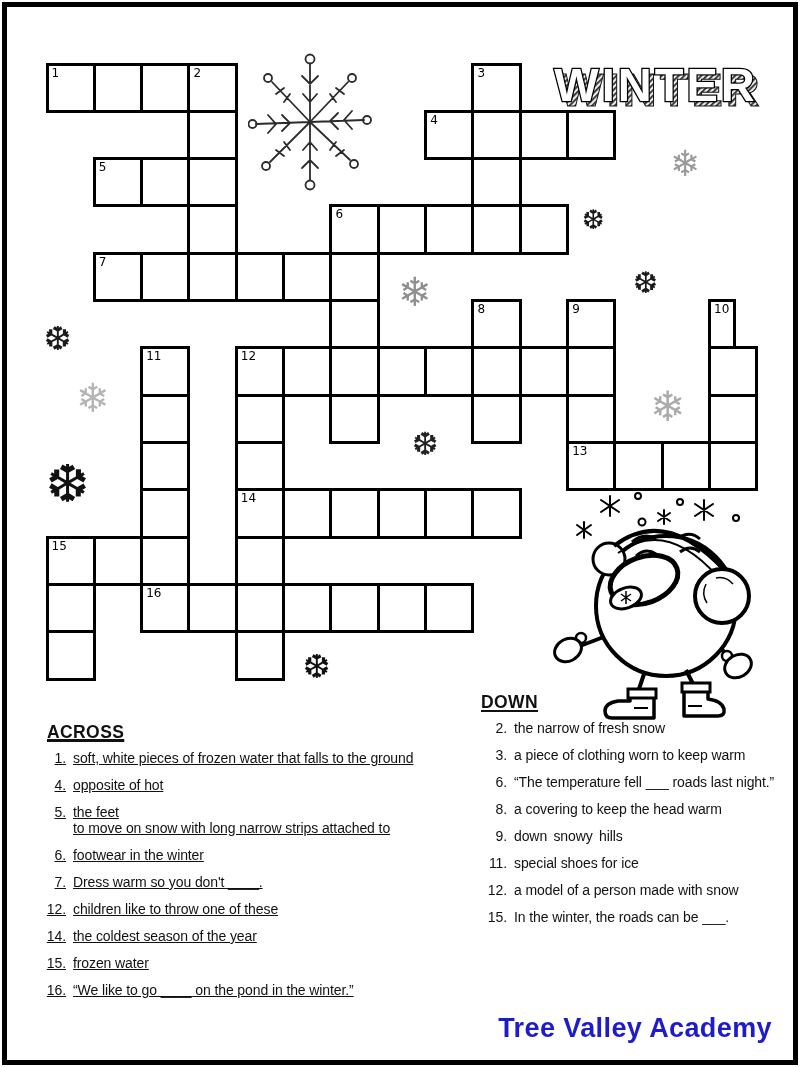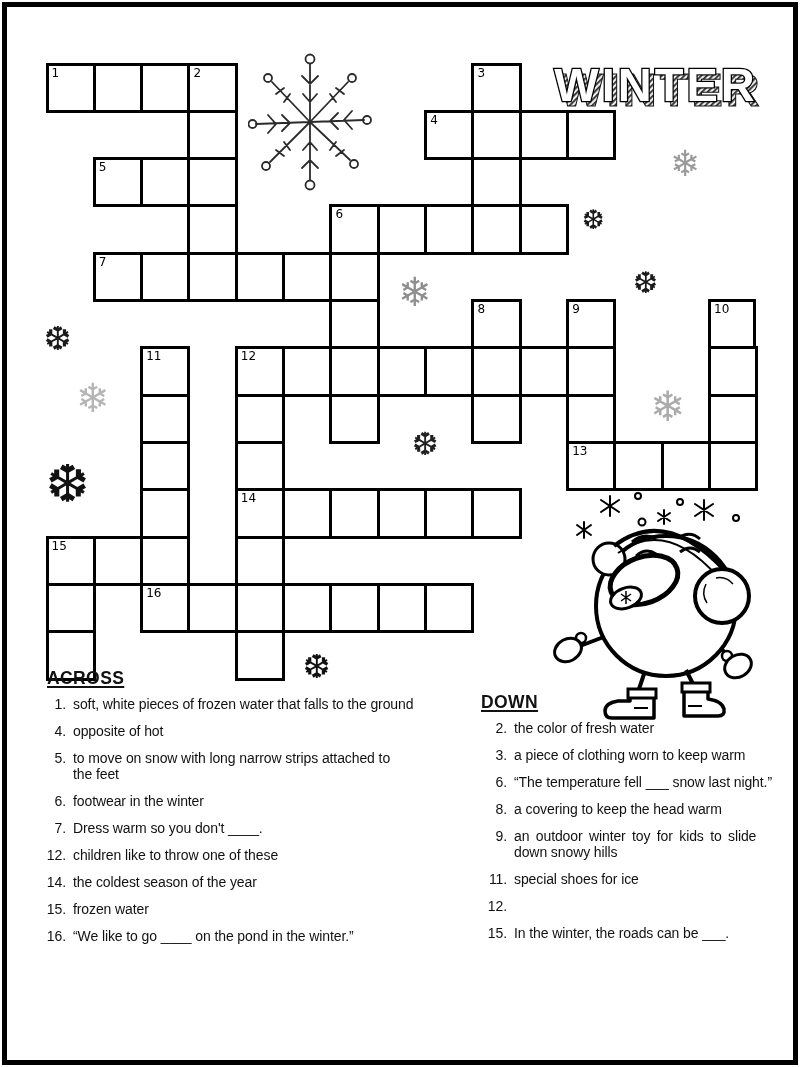--- a/index.html
+++ b/index.html
@@ -123,21 +123,21 @@
       <div class="cell" style="left: 234.82px; top: 251.82px; width: 50.33px; height: 50.33px;"></div>
       <div class="cell" style="left: 282.15px; top: 251.82px; width: 50.33px; height: 50.33px;"></div>
       <div class="cell" style="left: 329.48px; top: 251.82px; width: 50.33px; height: 50.33px;"></div>
       <div class="cell" style="left: 329.48px; top: 299.15px; width: 50.33px; height: 50.33px;"></div>
       <div class="cell" style="left: 471.47px; top: 299.15px; width: 50.33px; height: 50.33px;">
         <span class="cnum">8</span>
       </div>
       <div class="cell" style="left: 566.13px; top: 299.15px; width: 50.33px; height: 50.33px;">
         <span class="cnum">9</span>
       </div>
-      <div class="cell" style="left: 708.12px; top: 299.15px; width: 48px; height: 50.33px;">
+      <div class="cell" style="left: 708.12px; top: 299.15px; width: 28px; height: 50.33px;">
         <span class="cnum">10</span>
       </div>
       <div class="cell" style="left: 140.16px; top: 346.48px; width: 50.33px; height: 50.33px;">
         <span class="cnum">11</span>
       </div>
       <div class="cell" style="left: 234.82px; top: 346.48px; width: 50.33px; height: 50.33px;">
         <span class="cnum">12</span>
       </div>
       <div class="cell" style="left: 282.15px; top: 346.48px; width: 50.33px; height: 50.33px;"></div>
       <div class="cell" style="left: 329.48px; top: 346.48px; width: 50.33px; height: 50.33px;"></div>
@@ -246,40 +246,40 @@
       <rect x="90" y="203" width="28" height="9" fill="#fff" stroke="#000" stroke-width="3"></rect>
       <path d="M96 222 h14" stroke="#000" stroke-width="2"></path>
     </g>
     <g>
       <path d="M146 202 L170 202 L170 213 Q184 215 186 223 Q187 230 180 230 L146 230 Z" fill="#fff" stroke="#000" stroke-width="3.5" stroke-linejoin="round"></path>
       <rect x="144" y="197" width="28" height="9" fill="#fff" stroke="#000" stroke-width="3"></rect>
       <path d="M150 220 h14" stroke="#000" stroke-width="2"></path>
     </g>
   </svg>
 
-  <div id="across-clues" class="clues" style="left:40px; top:670px; width:445px;">
+  <div id="across-clues" class="clues" style="left:40px; top:724px; width:445px;text-decoration:underline;">
     <h2 style="margin-left:7px;">ACROSS</h2>
     <div class="clue-list">
         <div class="clue">
           <span class="cnum2">1.</span>
           <div class="ctext">
             <div class="cline">soft, white pieces of frozen water that falls to the ground</div>
           </div>
         </div>
         <div class="clue">
           <span class="cnum2">4.</span>
           <div class="ctext">
             <div class="cline">opposite of hot</div>
           </div>
         </div>
         <div class="clue">
           <span class="cnum2">5.</span>
           <div class="ctext">
+            <div class="cline">the feet</div>
             <div class="cline">to move on snow with long narrow strips attached to</div>
-            <div class="cline">the feet</div>
           </div>
         </div>
         <div class="clue">
           <span class="cnum2">6.</span>
           <div class="ctext">
             <div class="cline">footwear in the winter</div>
           </div>
         </div>
         <div class="clue">
           <span class="cnum2">7.</span>
@@ -313,59 +313,62 @@
         </div>
       </div>
   </div>
 
   <div id="down-clues" class="clues" style="left:481px; top:694px; width:290px;">
     <h2 style="margin-left:0;">DOWN</h2>
     <div class="clue-list">
         <div class="clue">
           <span class="cnum2">2.</span>
           <div class="ctext">
-            <div class="cline">the color of fresh water</div>
+            <div class="cline">the narrow of fresh snow</div>
           </div>
         </div>
         <div class="clue">
           <span class="cnum2">3.</span>
           <div class="ctext">
             <div class="cline">a piece of clothing worn to keep warm</div>
           </div>
         </div>
         <div class="clue">
           <span class="cnum2">6.</span>
           <div class="ctext">
-            <div class="cline">“The temperature fell ___ snow last night.”</div>
+            <div class="cline">“The temperature fell ___ roads last night.”</div>
           </div>
         </div>
         <div class="clue">
           <span class="cnum2">8.</span>
           <div class="ctext">
             <div class="cline">a covering to keep the head warm</div>
           </div>
         </div>
         <div class="clue">
           <span class="cnum2">9.</span>
           <div class="ctext just">
-            <div class="cline">an outdoor winter toy for kids to slide</div>
             <div class="cline">down snowy hills</div>
           </div>
         </div>
         <div class="clue">
           <span class="cnum2">11.</span>
           <div class="ctext">
             <div class="cline">special shoes for ice</div>
           </div>
         </div>
         <div class="clue">
           <span class="cnum2">12.</span>
+          <div class="ctext">
+            <div class="cline">a model of a person made with snow</div>
+          </div>
         </div>
         <div class="clue">
           <span class="cnum2">15.</span>
           <div class="ctext">
             <div class="cline">In the winter, the roads can be ___.</div>
           </div>
         </div>
       </div>
   </div>
 
+  <div id="footer" style="color: rgb(30, 27, 205);">Tree Valley Academy</div>
 </div>
 
 </body></html>

